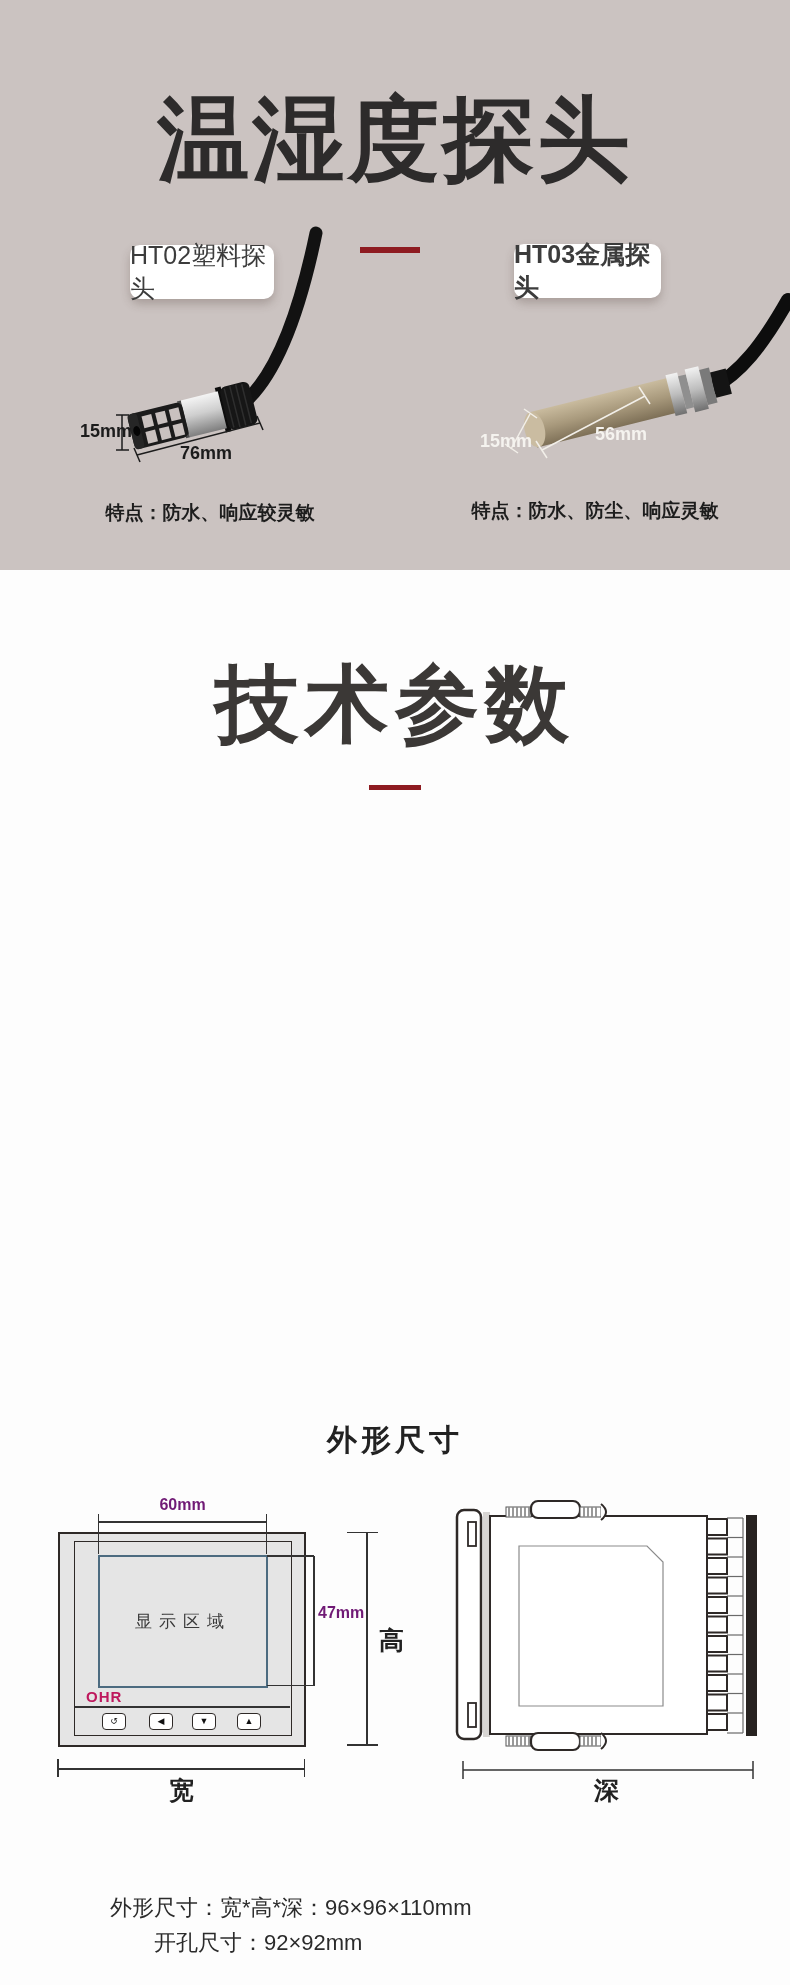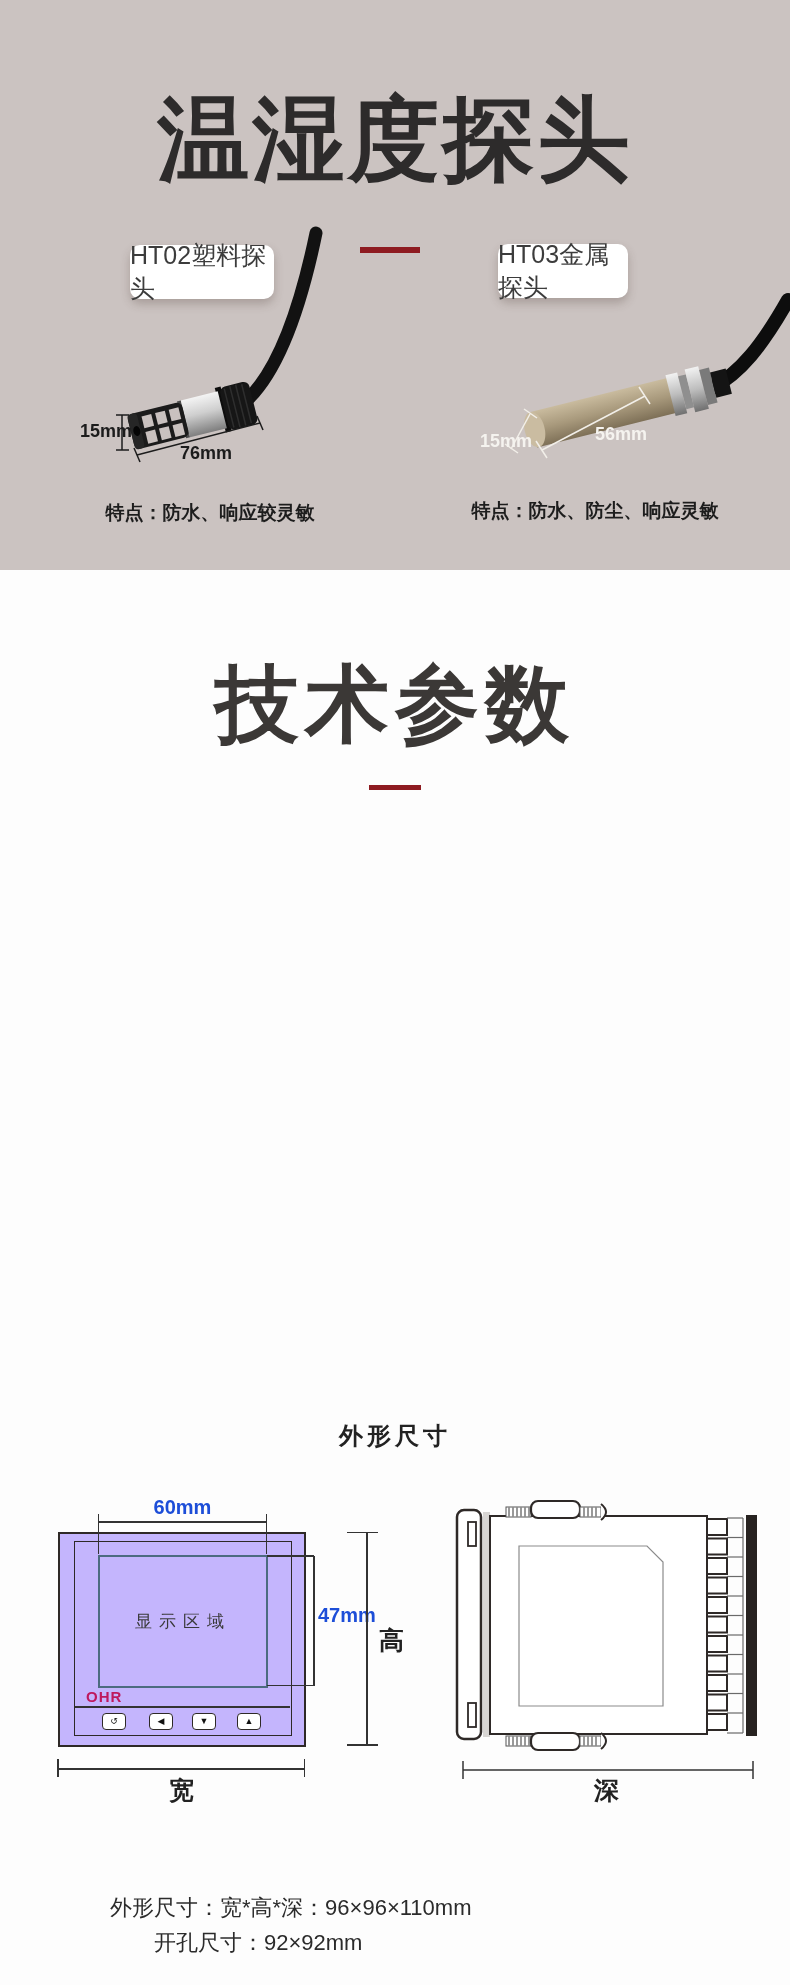--- a/index.html
+++ b/index.html
@@ -17,49 +17,49 @@
 
   
   .header{position:absolute;left:0;top:0;width:790px;height:570px;background:var(--header-bg);}
   .main-title{position:absolute;left:0;top:78px;width:790px;text-align:center;
     font-size:92px;font-weight:900;letter-spacing:3px;color:var(--ink);}
   .title-dash{position:absolute;left:360px;top:247px;width:60px;height:6px;background:var(--accent-red);}
   .model-box{position:absolute;height:54px;background:#ffffff;border-radius:10px;
     box-shadow:0 5px 10px rgba(80,60,55,.28);display:flex;align-items:center;justify-content:flex-end;
     font-size:25px;color:#3c3c3c;}
   .model-box.left{left:130px;top:245px;width:144px;}
-  .model-box.right{left:498px;top:244px;width:130px;}
+  .model-box.right{left:514px;top:244px;width:147px;font-weight:bold;}
   .features{position:absolute;top:500px;text-align:center;font-size:19px;font-weight:700;color:#1d1d1d;}
   .features.left{left:60px;width:300px;}
   .features.right{left:440px;width:310px;top:498px;}
   .dim-label{position:absolute;font-size:18px;font-weight:700;color:#1c1c1c;}
   .dim-label.white{color:#f5f3ef;}
 
   
   .specs-title{position:absolute;left:0;top:648px;width:790px;text-align:center;
     font-size:84px;font-weight:900;letter-spacing:6px;color:#3b3836;}
   .specs-dash{position:absolute;left:369px;top:785px;width:52px;height:5px;background:var(--accent-red);}
   table.spec{position:absolute;left:19px;top:838px;width:752px;border-collapse:collapse;
     border:2px solid var(--table-border);table-layout:fixed;}
 
   
   .outline-title{position:absolute;left:0;top:1420px;width:790px;text-align:center;
-    font-size:24px;font-weight:900;letter-spacing:4px;color:#222;}
-  .rect{position:absolute;background:#c4b5fd;}
+    font-size:30px;font-weight:900;letter-spacing:4px;color:#222;}
+  .rect{position:absolute;background:#e5e5e5;}
   .front-outer{left:58px;top:1532px;width:244px;height:211px;border:2.5px solid var(--diagram-line);}
   .front-inner{left:74px;top:1541px;width:216px;height:193px;border:1.5px solid var(--diagram-line);}
   .front-display{left:98px;top:1555px;width:166px;height:129px;border:2px solid var(--display-border);
     display:flex;align-items:center;justify-content:center;font-size:17px;letter-spacing:7px;color:#3a3a3a;}
   .ohr-logo{position:absolute;left:86px;top:1688px;font-size:15px;font-weight:900;letter-spacing:1px;color:#be185d;}
   .front-sep{left:75px;top:1706px;width:215px;height:1.5px;background:var(--diagram-line);}
   .panel-btn{position:absolute;top:1713px;width:22px;height:15px;border:1.5px solid var(--diagram-line);
     border-radius:4px;background:#fff;display:flex;align-items:center;justify-content:center;
     font-size:9px;color:#111;line-height:1;}
   .dline{position:absolute;background:#333;}
-  .diagram-dim{position:absolute;font-size:20px;font-weight:700;color:#1d4ed8;}
+  .diagram-dim{position:absolute;font-size:16px;font-weight:700;color:#701a75;}
   .cn-dim{position:absolute;font-size:25px;font-weight:700;color:#222;}
 
   .bottom-text{position:absolute;left:110px;font-size:22px;font-weight:400;color:#2b2b2b;}
 
   svg{display:block;}
 </style>
 </head>
 <body>
 
 <div class="page">

